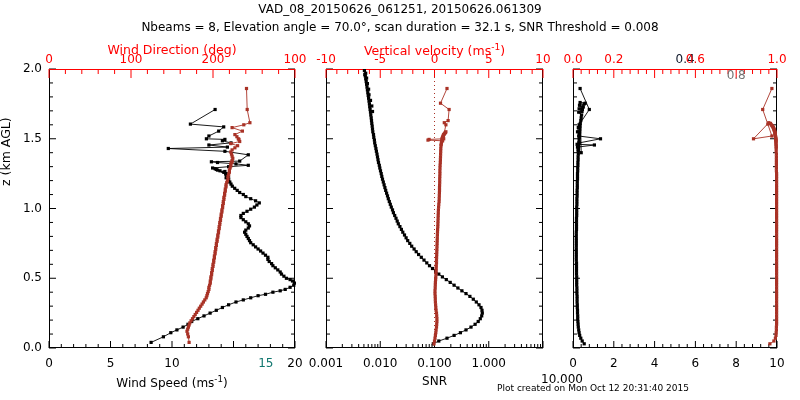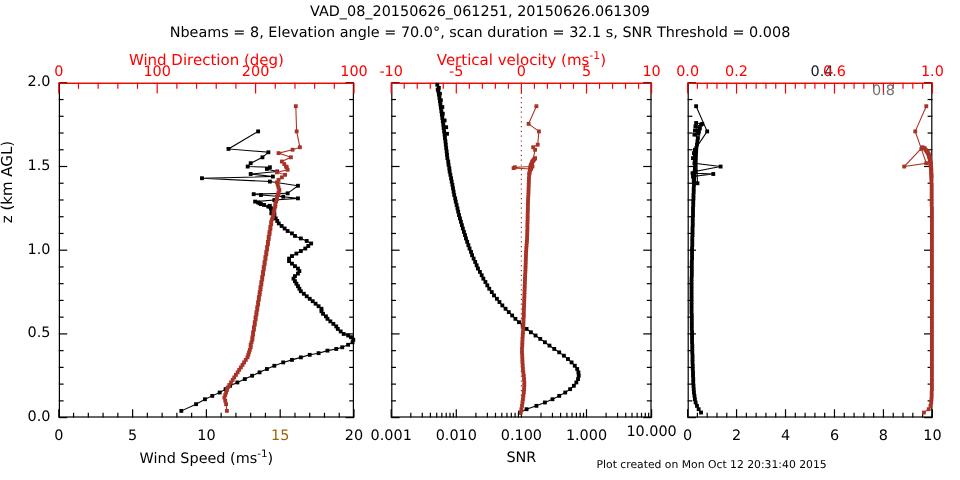--- a/index.html
+++ b/index.html
@@ -989,31 +989,31 @@
 
   <div id="ticklayer">
       <div class="ytick" style="left: 8px; top: 340px;">0.0</div>
       <div class="ytick" style="left: 8px; top: 270.25px;">0.5</div>
       <div class="ytick" style="left: 8px; top: 200.5px;">1.0</div>
       <div class="ytick" style="left: 8px; top: 130.75px;">1.5</div>
       <div class="ytick" style="left: 8px; top: 61px;">2.0</div>
       <div class="ticknum" style="color: rgb(0, 0, 0); top: 356px; left: 9px; width: 80px; text-align: center;">0</div>
       <div class="ticknum" style="color: rgb(0, 0, 0); top: 356px; left: 70.5px; width: 80px; text-align: center;">5</div>
       <div class="ticknum" style="color: rgb(0, 0, 0); top: 356px; left: 132px; width: 80px; text-align: center;">10</div>
-      <div class="ticknum" style="color: #a16207; top: 356px; left: 193.5px; width: 80px; text-align: center;">15</div>
+      <div class="ticknum" style="color: #0f766e; top: 356px; left: 193.5px; width: 80px; text-align: right;">15</div>
       <div class="ticknum" style="color: rgb(0, 0, 0); top: 356px; left: 255px; width: 80px; text-align: center;">20</div>
       <div class="ticknum" style="color: rgb(255, 0, 0); top: 52px; left: 9px; width: 80px; text-align: center;">0</div>
       <div class="ticknum" style="color: rgb(255, 0, 0); top: 52px; left: 91px; width: 80px; text-align: center;">100</div>
       <div class="ticknum" style="color: rgb(255, 0, 0); top: 52px; left: 173px; width: 80px; text-align: center;">200</div>
       <div class="ticknum" style="color: rgb(255, 0, 0); top: 52px; left: 255px; width: 80px; text-align: center;">100</div>
       <div class="ticknum" style="color: rgb(0, 0, 0); top: 356px; left: 286px; width: 80px; text-align: center;">0.001</div>
       <div class="ticknum" style="color: rgb(0, 0, 0); top: 356px; left: 340.25px; width: 80px; text-align: center;">0.010</div>
       <div class="ticknum" style="color: rgb(0, 0, 0); top: 356px; left: 394.5px; width: 80px; text-align: center;">0.100</div>
       <div class="ticknum" style="color: rgb(0, 0, 0); top: 356px; left: 448.75px; width: 80px; text-align: center;">1.000</div>
-      <div class="ticknum" style="color: rgb(0, 0, 0); top: 352px; left: 503px; width: 80px; text-align: center;">10.000</div>
+      <div class="ticknum" style="color: rgb(0, 0, 0); top: 372px; left: 503px; width: 80px; text-align: right;">10.000</div>
       <div class="ticknum" style="color: rgb(255, 0, 0); top: 52px; left: 286px; width: 80px; text-align: center;">-10</div>
       <div class="ticknum" style="color: rgb(255, 0, 0); top: 52px; left: 340.25px; width: 80px; text-align: center;">-5</div>
       <div class="ticknum" style="color: rgb(255, 0, 0); top: 52px; left: 394.5px; width: 80px; text-align: center;">0</div>
       <div class="ticknum" style="color: rgb(255, 0, 0); top: 52px; left: 448.75px; width: 80px; text-align: center;">5</div>
       <div class="ticknum" style="color: rgb(255, 0, 0); top: 52px; left: 503px; width: 80px; text-align: center;">10</div>
       <div class="ticknum" style="color: rgb(0, 0, 0); top: 356px; left: 533px; width: 80px; text-align: center;">0</div>
       <div class="ticknum" style="color: rgb(0, 0, 0); top: 356px; left: 573.8px; width: 80px; text-align: center;">2</div>
       <div class="ticknum" style="color: rgb(0, 0, 0); top: 356px; left: 614.6px; width: 80px; text-align: center;">4</div>
       <div class="ticknum" style="color: rgb(0, 0, 0); top: 356px; left: 655.4px; width: 80px; text-align: center;">6</div>
       <div class="ticknum" style="color: rgb(0, 0, 0); top: 356px; left: 696.2px; width: 80px; text-align: center;">8</div>

